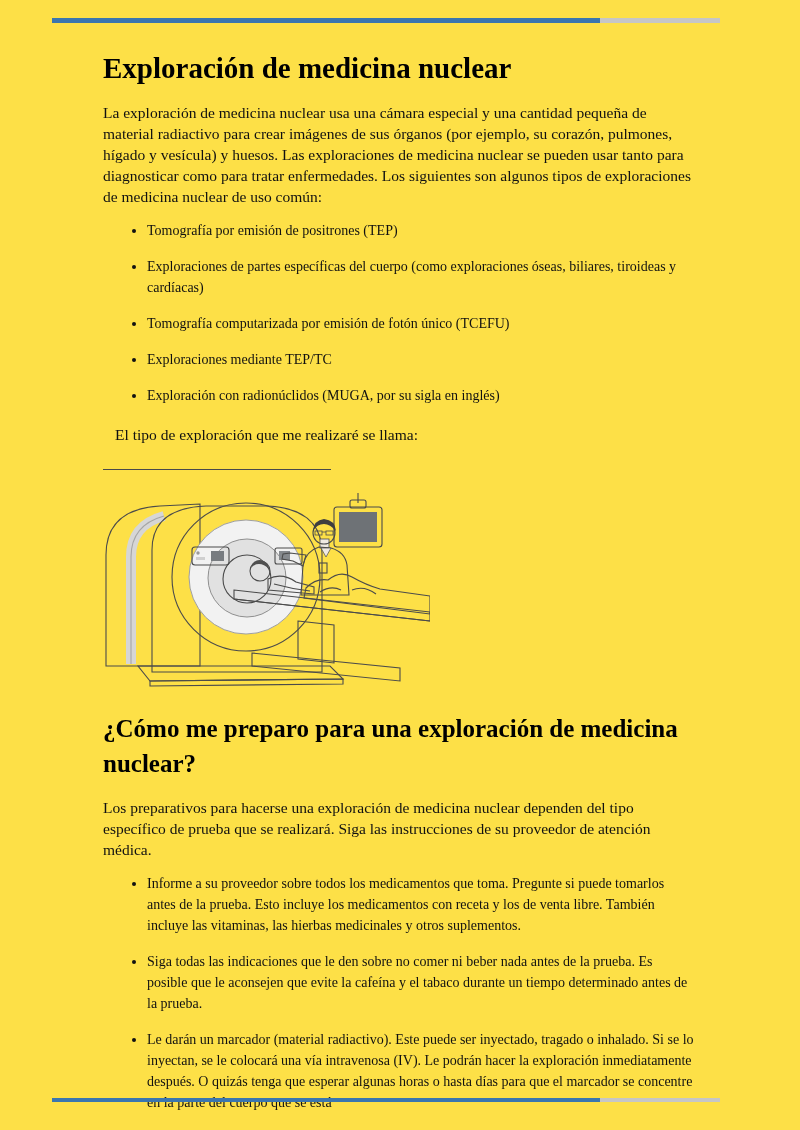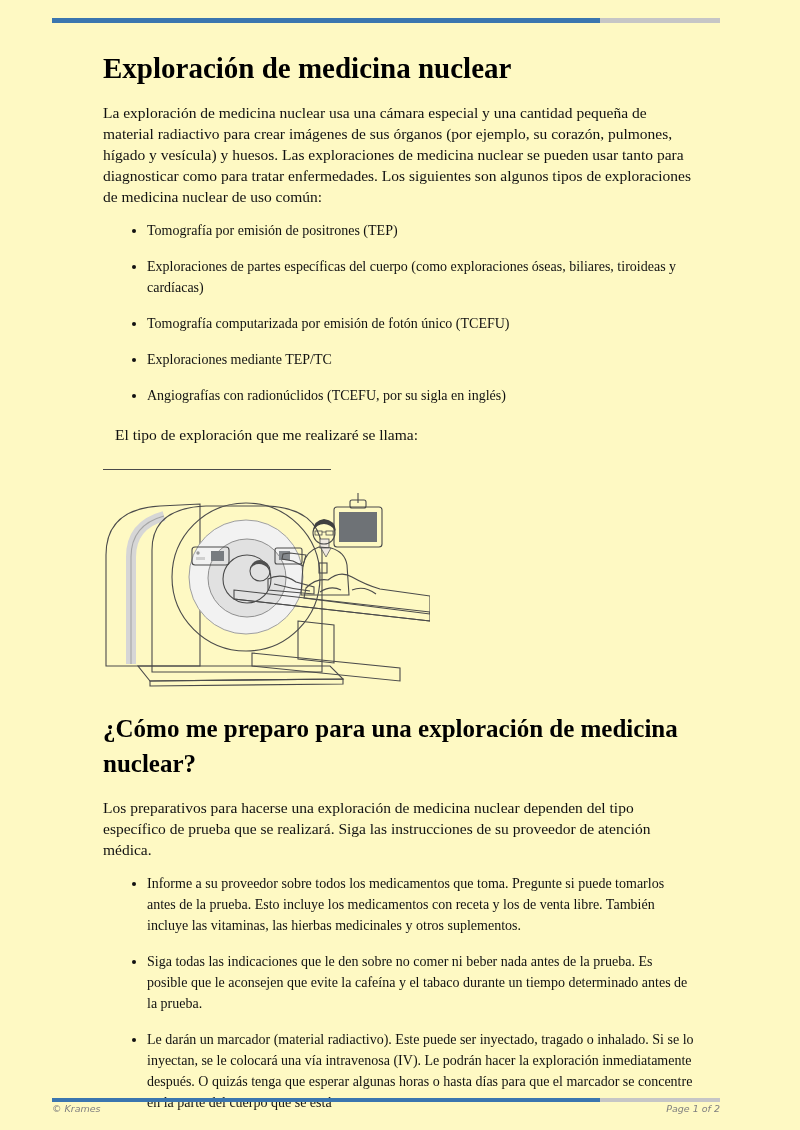--- a/index.html
+++ b/index.html
@@ -1,19 +1,19 @@
 <!DOCTYPE html>
 <html lang="es"><head>
 <meta charset="utf-8">
 <style>
   html,body{margin:0;padding:0;background:#ffffff;}
   .page{
     position:relative;
     width:800px;height:1130px;
-    background:#fef9c3;
+    background:#fde047;
     font-family:"Liberation Serif", serif;
     color:#111;
     overflow:hidden;
   }
   
   .rule{position:absolute;left:52px;width:668px;display:flex;}
   .rule .seg-blue{height:100%;width:548px;background:#3b76af;}
   .rule .seg-gray{height:100%;width:120px;background:#c6c6c6;}
   .rule.top{top:18px;height:5px;}
   .rule.bottom{top:1098px;height:4px;}
@@ -60,21 +60,21 @@
 
     <h1>Exploración de medicina nuclear</h1>
 
     <p class="body-text">La exploración de medicina nuclear usa una cámara especial y una cantidad pequeña de material radiactivo para crear imágenes de sus órganos (por ejemplo, su corazón, pulmones, hígado y vesícula) y huesos. Las exploraciones de medicina nuclear se pueden usar tanto para diagnosticar como para tratar enfermedades. Los siguientes son algunos tipos de exploraciones de medicina nuclear de uso común:</p>
 
     <ul class="doc-list">
       <li>Tomografía por emisión de positrones (TEP)</li>
       <li>Exploraciones de partes específicas del cuerpo (como exploraciones óseas, biliares, tiroideas y cardíacas)</li>
       <li>Tomografía computarizada por emisión de fotón único (TCEFU)</li>
       <li>Exploraciones mediante TEP/TC</li>
-      <li>Angiografías con radionúclidos (TCEFU, por su sigla en inglés)</li>
+      <li>Exploración con radionúclidos (MUGA, por su sigla en inglés)</li>
     </ul>
 
     <p class="fill-in">El tipo de exploración que me realizaré se llama:</p>
     <div class="write-line"></div>
 
     <figure class="illustration">
       <svg viewBox="0 0 330 195" width="330" height="195">
 
         <g>
           <line class="ln" x1="258" y1="0" x2="258" y2="10"></line>
@@ -152,18 +152,14 @@
       <li>Le darán un marcador (material radiactivo). Este puede ser inyectado, tragado o inhalado. Si se lo inyectan, se le colocará una vía intravenosa (IV). Le podrán hacer la exploración inmediatamente después. O quizás tenga que esperar algunas horas o hasta días para que el marcador se concentre en la parte del cuerpo que se está</li>
     </ul>
 
   </div>
 
   <div class="rule bottom">
     <span class="seg-blue"></span>
     <span class="seg-gray"></span>
   </div>
 
-  <div class="footer-row">
-    <span>© Krames</span>
-    <span>Page 1 of 2</span>
-  </div>
 
 </div>
 
 </body></html>

